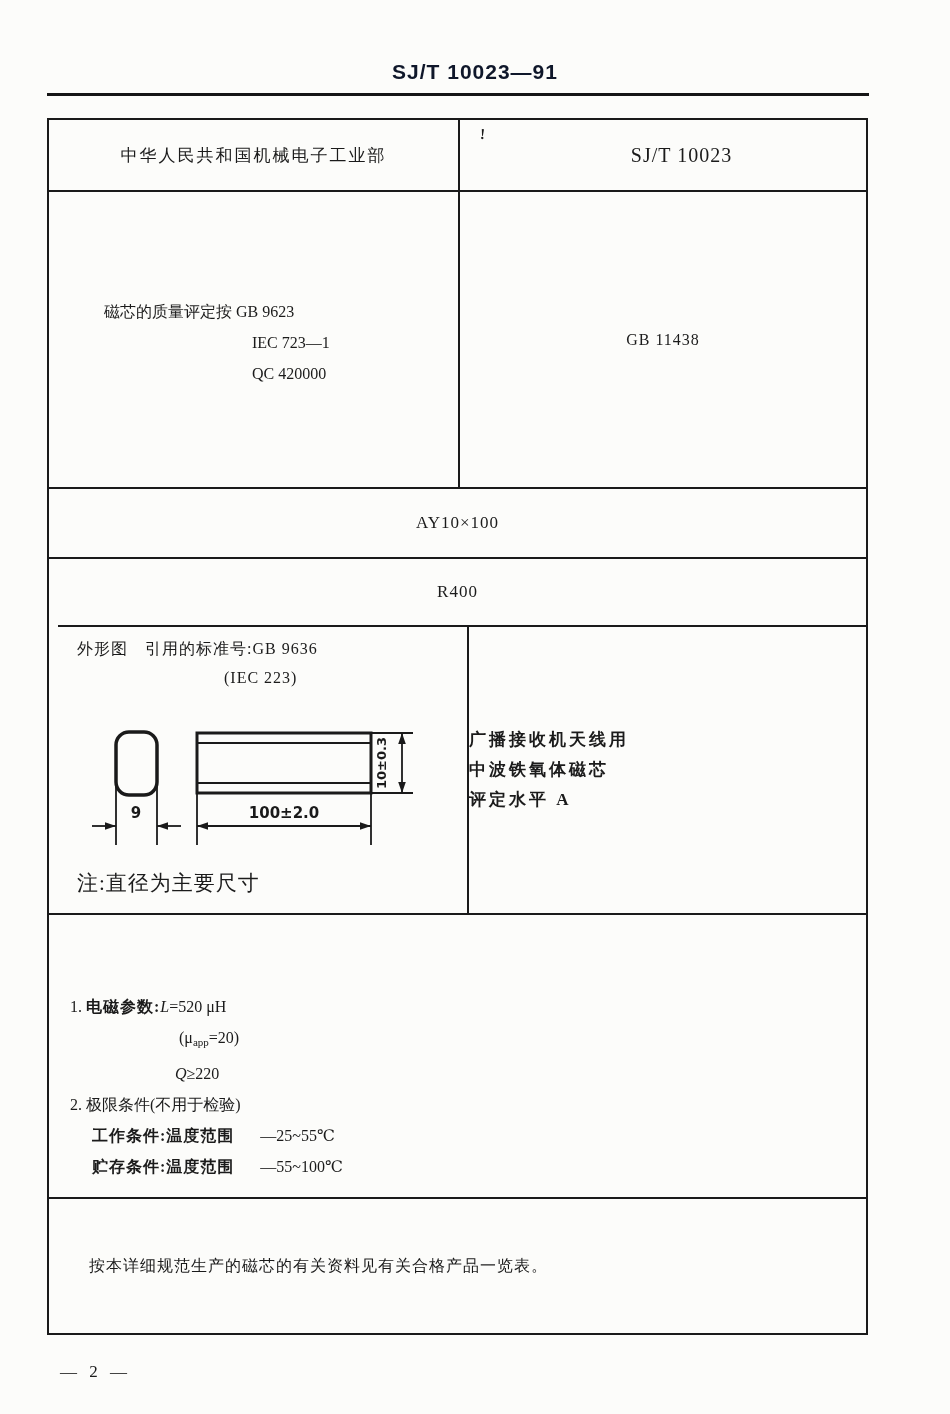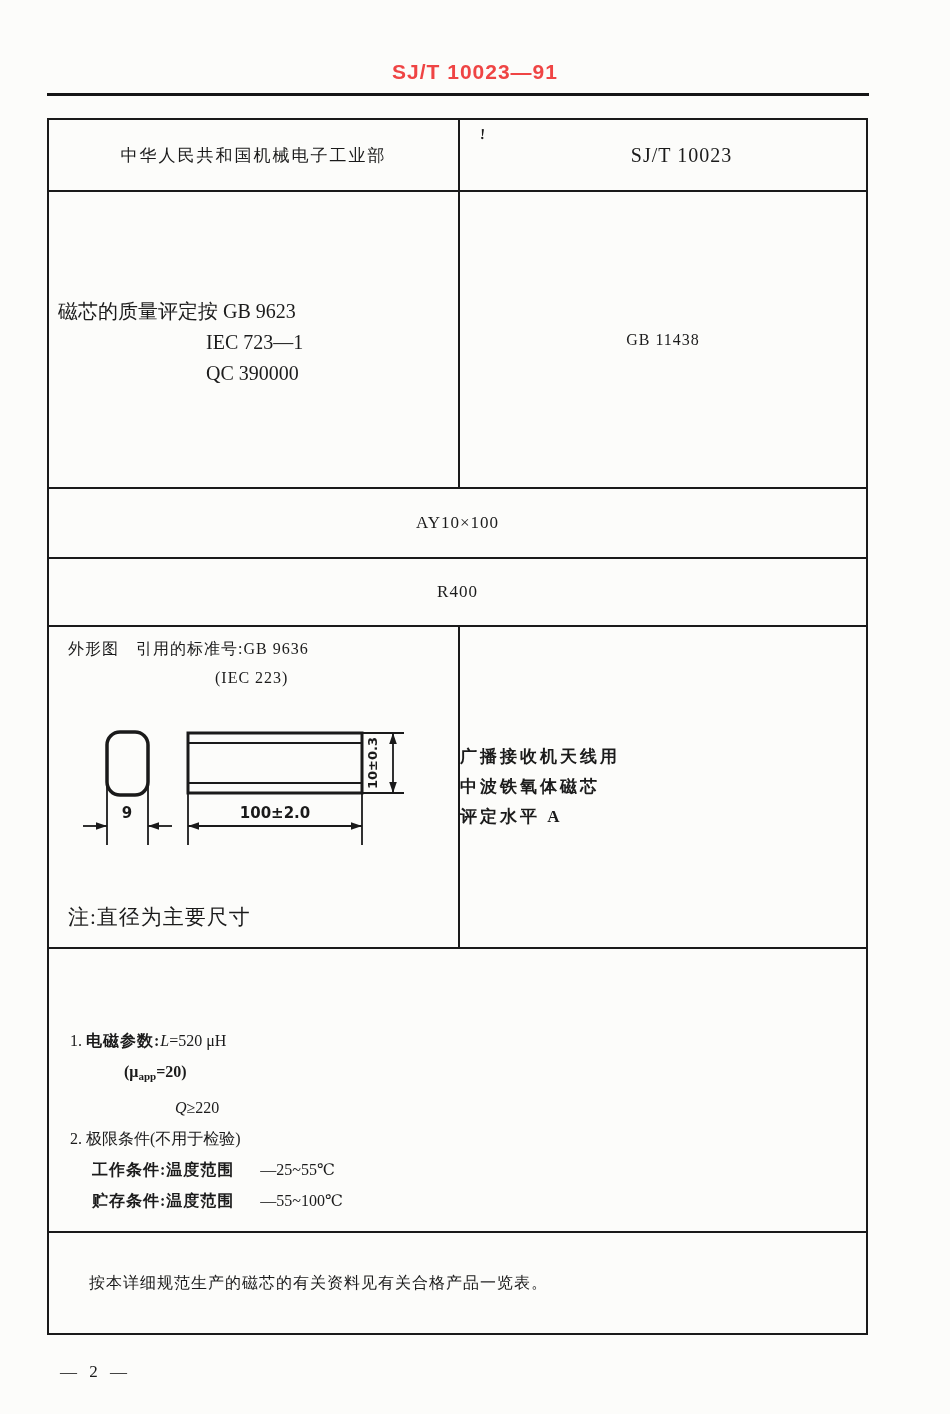--- a/index.html
+++ b/index.html
@@ -5,21 +5,21 @@
   html,body{margin:0;padding:0;background:#e8e8e6;}
   .page{
     position:relative;width:950px;height:1414px;margin:0 auto;
     background:#fcfcfa;color:#1b1b1b;
     font-family:"Liberation Serif","DejaVu Serif",serif;
     overflow:hidden;
   }
   .hdr-title{
     position:absolute;left:0;right:0;top:60px;text-align:center;
     font-family:"Liberation Sans","DejaVu Sans",sans-serif;
-    font-weight:bold;font-size:21px;letter-spacing:1px;color:#ef4444;
+    font-weight:bold;font-size:21px;letter-spacing:1px;color:#0f172a;
   }
   .hdr-rule{position:absolute;left:47px;width:822px;top:93px;height:3px;background:#161616;}
   .tbl{
     position:absolute;left:47px;top:118px;width:821px;height:1217px;
     box-sizing:border-box;border:2px solid #1a1a1a;
     display:flex;flex-direction:column;
   }
   .row{box-sizing:border-box;position:relative;}
   .row + .row{border-top:2px solid #1a1a1a;}
   .split{display:flex;}
@@ -27,40 +27,40 @@
   .cell.left{width:411px;border-right:2px solid #1a1a1a;}
   .cell.right{flex:1;}
   .vcenter{display:flex;align-items:center;justify-content:center;}
 
   .r1{height:70px;}
   .issuer{font-size:17px;font-weight:normal;letter-spacing:2px;}
   .docnum{font-size:20px;letter-spacing:1px;margin-left:37px;}
   .artifact{position:absolute;left:20px;top:6px;font-size:15px;font-weight:bold;transform:rotate(4deg);}
 
   .r2{height:297px;}
-  .refblock{padding:104px 0 0 9px;font-size:20px;line-height:31px;}
+  .refblock{padding:104px 0 0 19px;font-size:16px;line-height:31px;margin-left:36px;}
   .refblock .ind{margin-left:148px;}
   .gbnum{font-size:16px;letter-spacing:1px;}
 
   .r3{height:70px;}
   .r4{height:68px;}
   .bigval{font-size:17px;letter-spacing:1px;}
 
-  .r5{height:322px;}
+  .r5{height:288px;margin-left:9px;}
   .outline-title{position:absolute;left:19px;top:12px;font-size:16px;letter-spacing:1px;}
   .outline-ref{position:absolute;left:166px;top:42px;font-size:16px;letter-spacing:1px;}
   .outline-note{position:absolute;left:19px;bottom:16px;font-size:21px;letter-spacing:1px;}
   .drawing{position:absolute;left:28px;top:78px;}
   .use-block{display:flex;flex-direction:column;align-items:flex-start;justify-content:center;height:100%;}
   .use-line{font-size:17px;font-weight:bold;letter-spacing:3px;line-height:30px;}
 
   .r6{height:284px;}
   .params{padding:76px 0 0 21px;font-size:16px;line-height:31px;}
   .params .lbl{font-weight:bold;letter-spacing:1px;}
-  .params .ind1{margin-left:54px;font-weight:bold;}
+  .params .ind1{margin-left:109px;}
   .params .ind2{margin-left:105px;}
   .params .ind3{margin-left:22px;}
   .ivar{font-style:italic;}
   .sub{font-size:11px;vertical-align:-3px;}
   .gap{display:inline-block;width:26px;}
 
   .r7{flex:1;display:flex;align-items:center;padding-left:40px;font-size:16px;letter-spacing:1px;}
 
   .footer-page{position:absolute;left:60px;top:1362px;font-size:17px;letter-spacing:4px;}
 
@@ -85,21 +85,21 @@
         <span class="artifact">!</span>
         <span class="docnum">SJ/T 10023</span>
       </div>
     </div>
 
     <div class="row r2 split">
       <div class="cell left">
         <div class="refblock">
           <div>磁芯的质量评定按 GB 9623</div>
           <div class="ind">IEC 723—1</div>
-          <div class="ind">QC 390000</div>
+          <div class="ind">QC 420000</div>
         </div>
       </div>
       <div class="cell right vcenter">
         <span class="gbnum">GB 11438</span>
       </div>
     </div>
 
     <div class="row r3 vcenter">
       <span class="bigval">AY10×100</span>
     </div>

